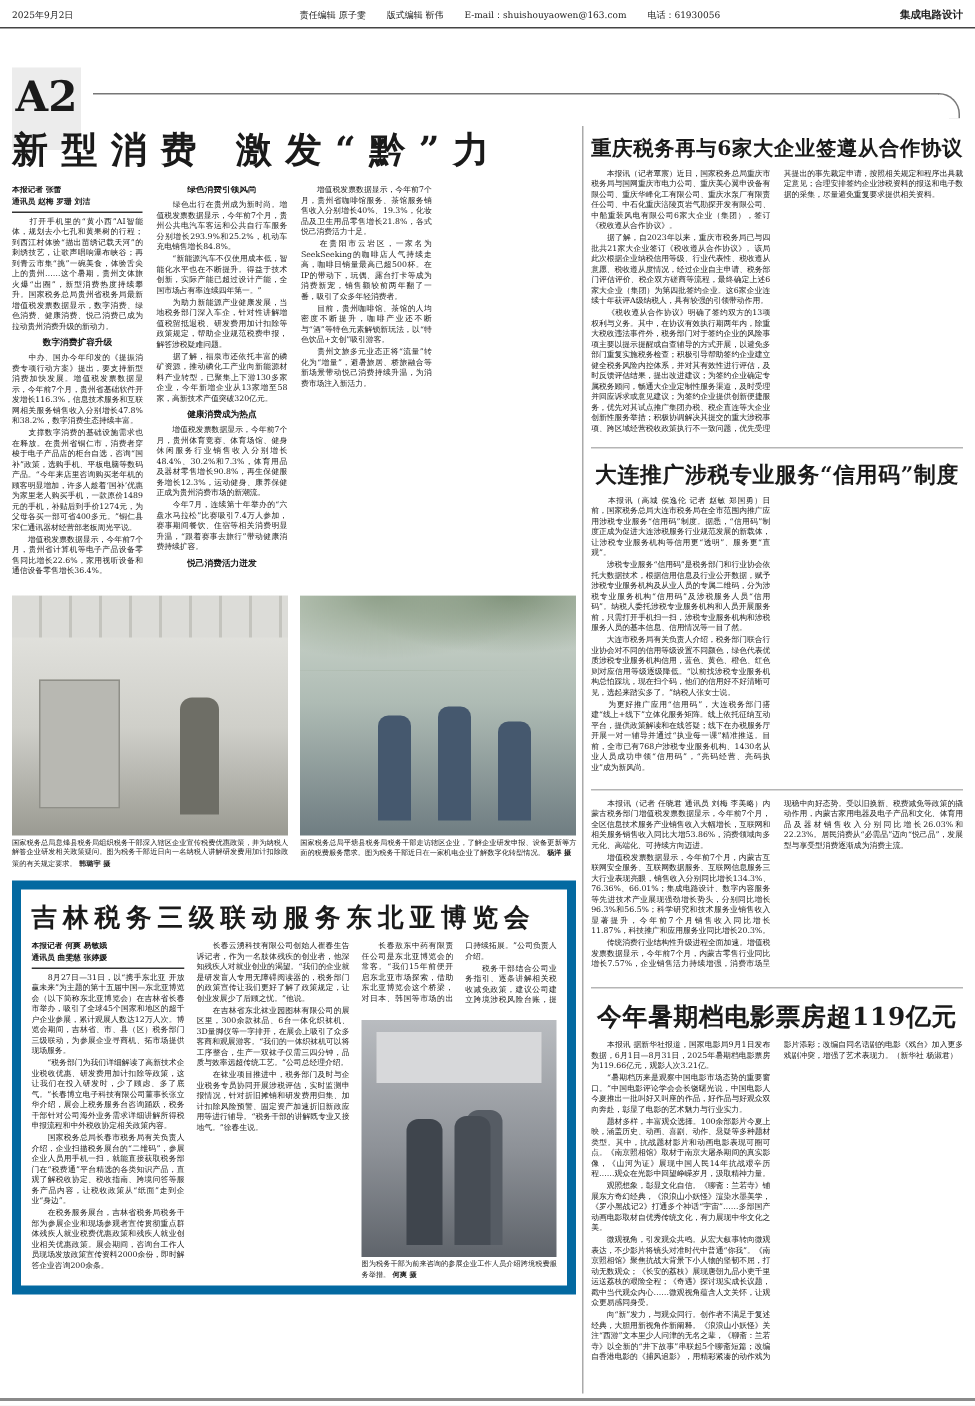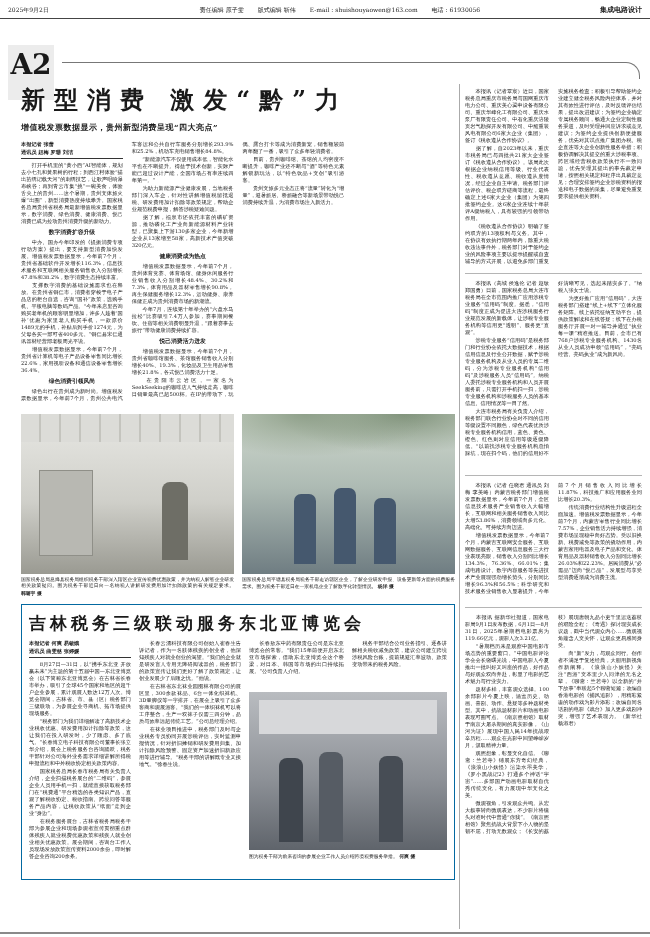--- a/index.html
+++ b/index.html
@@ -12,21 +12,21 @@
   .topbar .mid{flex:1;display:flex;gap:14px;justify-content:center;}
   .topbar .paper{width:90px;text-align:right;font-weight:bold;font-size:7px;}
   .topline{position:absolute;top:18px;left:0;right:0;border-top:1px solid #444;}
   .pageno{position:absolute;top:26px;left:8px;width:46px;height:55px;background:#ececec;
           font-size:28px;font-weight:bold;text-align:center;line-height:40px;font-family:"DejaVu Serif",serif;margin-top:19px;}
   .section-name{position:absolute;top:22px;right:26px;font-size:30px;font-weight:bold;letter-spacing:2px;}
   .section-rule{position:absolute;top:62px;left:62px;right:24px;border-bottom:1px solid #777;}
   .section-curve{position:absolute;top:62px;right:10px;width:14px;height:16px;
                  border-right:1px solid #777;border-top:1px solid #777;border-top-right-radius:14px;}
   
-  .main{position:absolute;top:84px;left:8px;right:8px;bottom:8px;display:flex;margin-left:13px;}
+  .main{position:absolute;top:84px;left:8px;right:8px;bottom:8px;display:flex;}
   .left-zone{width:434px;}
   .v-divider{width:1px;background:#aaa;margin:0 5px 0 4px;}
   .right-zone{flex:1;display:flex;flex-direction:column;}
   
   .lead-title{font-size:24px;font-weight:bold;letter-spacing:9px;white-space:nowrap;}
   .lead-sub{font-size:8px;font-weight:bold;margin-top:6px;letter-spacing:.5px;}
   .lead-cols{margin-top:8px;height:268px;column-count:4;column-gap:9px;column-fill:auto;
              overflow:hidden;font-size:5.2px;line-height:7px;text-align:justify;}
   .byline{font-weight:bold;border-bottom:.5px solid #333;padding-bottom:2px;margin-bottom:3px;}
   .byline div{line-height:7.5px;}
@@ -39,21 +39,21 @@
   .photo-1 .ceiling{position:absolute;top:0;left:0;right:0;height:28px;background:repeating-linear-gradient(90deg,#dcdcd8 0 18px,#c4c4be 18px 20px);}
   .photo-1 .kiosk{position:absolute;left:18px;bottom:18px;width:52px;height:84px;background:#b8b8b2;border:1px solid #8f8f88;}
   .photo-1 .figure{position:absolute;right:46px;bottom:14px;width:26px;height:78px;background:#6e6e66;border-radius:8px 8px 0 0;}
   .photo-2{background:linear-gradient(180deg,#cfd8cd 0%,#aebbb4 45%,#6f7d82 100%);}
   .photo-2 .tree{position:absolute;top:0;left:0;right:0;height:50px;background:radial-gradient(ellipse at 30% 0%,#8fa08a 0%,transparent 60%),radial-gradient(ellipse at 75% 0%,#7d9078 0%,transparent 55%);}
   .photo-2 .p{position:absolute;bottom:10px;width:22px;height:70px;background:#45586e;border-radius:7px 7px 0 0;}
   .caption-row{display:flex;gap:8px;margin-top:3px;}
   .caption{flex:1;font-size:4.8px;line-height:6.4px;text-align:justify;}
   .credit{font-weight:bold;white-space:nowrap;}
   
-  .redbox{margin-top:7px;border:1px solid #0369a1;padding:5px 7px 6px 7px;height:276px;box-sizing:border-box;}
+  .redbox{margin-top:7px;border:6px solid #0369a1;padding:5px 7px 6px 7px;height:276px;box-sizing:border-box;}
   .jl-title{font-size:17px;font-weight:bold;letter-spacing:4px;white-space:nowrap;margin:2px 0 5px 0;}
   .jl-cols{display:flex;gap:8px;font-size:5.2px;line-height:7px;text-align:justify;}
   .jl-col{width:102px;height:232px;overflow:hidden;}
   .jl-right{flex:1;display:flex;flex-direction:column;}
   .jl-top{column-count:2;column-gap:8px;column-fill:auto;height:48px;overflow:hidden;}
   .photo-3{height:158px;margin-top:4px;background:linear-gradient(180deg,#b9bcc0 0%,#8d9197 55%,#5f646b 100%);position:relative;overflow:hidden;}
   .photo-3 .booth{position:absolute;top:8px;left:10px;right:10px;height:34px;background:#d7d8da;}
   .photo-3 .g1{position:absolute;bottom:8px;left:30px;width:24px;height:84px;background:#3f454d;border-radius:8px 8px 0 0;}
   .photo-3 .g2{position:absolute;bottom:8px;left:70px;width:24px;height:90px;background:#565c64;border-radius:8px 8px 0 0;}
   .photo-3 .g3{position:absolute;bottom:8px;right:44px;width:24px;height:86px;background:#474d55;border-radius:8px 8px 0 0;}
@@ -93,21 +93,20 @@
   <div class="pageno">A2</div>
   <div class="section-rule"></div>
   <div class="section-curve"></div>
 
   <div class="main">
 
     <div class="left-zone">
 
       <div>
         <div class="lead-title">新型消费 激发“黔”力</div>
-        <div class="lead-sub">增值税发票数据显示，贵州新型消费呈现“四大亮点”</div>
         <div class="lead-cols">
           <div class="byline">
             <div>本报记者 张蕾</div>
             <div>通讯员 赵梅 罗珊 刘洁</div>
           </div>
           <p class="para">　　打开手机里的“黄小西”AI智能体，规划去小七孔和黄果树的行程；到西江村体验“描出苗绣记载天河”的刺绣技艺，让歌声唱响瀑布峡谷；再到青云市集“挑”一碗美食，体验舌尖上的贵州……这个暑期，贵州文体旅火爆“出圈”，新型消费热度持续攀升。国家税务总局贵州省税务局最新增值税发票数据显示，数字消费、绿色消费、健康消费、悦己消费已成为拉动贵州消费升级的新动力。</p>
           <div class="subhead">数字消费扩容升级</div>
           <p class="para">　　中办、国办今年印发的《提振消费专项行动方案》提出，要支持新型消费加快发展。增值税发票数据显示，今年前7个月，贵州省基础软件开发增长116.3%，信息技术服务和互联网相关服务销售收入分别增长47.8%和38.2%，数字消费生态持续丰富。</p>
           <p class="para">　　支撑数字消费的基础设施需求也在释放。在贵州省铜仁市，消费者穿梭于电子产品店的柜台自选，咨询“国补”政策，选购手机、平板电脑等数码产品。“今年来店里咨询购买老年机的顾客明显增加，许多人趁着‘国补’优惠为家里老人购买手机，一款原价1489元的手机，补贴后到手价1274元，为父母各买一部可省400多元。”铜仁县宋仁通讯器材经营部老板周光平说。</p>
           <p class="para">　　增值税发票数据显示，今年前7个月，贵州省计算机等电子产品设备零售同比增长22.6%，家用视听设备和通信设备零售增长36.4%。</p>
@@ -188,30 +187,32 @@
           </div>
         </div>
       </div>
     </div>
 
     <div class="v-divider"></div>
 
     <div class="right-zone">
 
       <div class="rail-article">
+        <div class="rail-h h-cq">重庆税务再与6家大企业签遵从合作协议</div>
         <div class="rail-body b-cq">
           <p class="para">　　本报讯（记者覃宸）近日，国家税务总局重庆市税务局与国网重庆市电力公司、重庆美心翼申设备有限公司、重庆华峰化工有限公司、重庆水泵厂有限责任公司、中石化重庆涪陵页岩气勘探开发有限公司、中船重装风电有限公司6家大企业（集团），签订《税收遵从合作协议》。</p>
           <p class="para">　　据了解，自2023年以来，重庆市税务局已与四批共21家大企业签订《税收遵从合作协议》。该局此次根据企业纳税信用等级、行业代表性、税收遵从意愿、税收遵从度情况，经过企业自主申请、税务部门评估评价、税企双方磋商等流程，最终确定上述6家大企业（集团）为第四批签约企业。这6家企业连续十年获评A级纳税人，具有较强的引领带动作用。</p>
           <p class="para">　　《税收遵从合作协议》明确了签约双方的13项权利与义务。其中，在协议有效执行期两年内，除重大税收违法事件外，税务部门对于签约企业的风险事项主要以提示提醒或自查辅导的方式开展，以避免多部门重复实施税务检查；积极引导帮助签约企业建立健全税务风险内控体系，并对其有效性进行评估，及时反馈评估结果，提出改进建议；为签约企业确定专属税务顾问，畅通大企业定制性服务渠道，及时受理并回应诉求或意见建议；为签约企业提供创新便捷服务，优先对其试点推广集团办税、税企直连等大企业创新性服务举措；积极协调解决其提交的重大涉税事项、跨区域经营税收政策执行不一致问题，优先受理其提出的事先裁定申请，按照相关规定和程序出具裁定意见；合理安排签约企业涉税资料的报送和电子数据的采集，尽量避免重复要求提供相关资料。</p>
         </div>
       </div>
 
       <div class="rail-rule"></div>
 
       <div class="rail-article">
+        <div class="rail-h h-dl">大连推广涉税专业服务“信用码”制度</div>
         <div class="rail-body b-dl">
           <p class="para">　　本报讯（高城 侯逸伦 记者 赵敏 郑国勇）日前，国家税务总局大连市税务局在全市范围内推广应用涉税专业服务“信用码”制度。据悉，“信用码”制度正成为促进大连涉税服务行业规范发展的新载体，让涉税专业服务机构等信用更“透明”、服务更“直观”。</p>
           <p class="para">　　涉税专业服务“信用码”是税务部门和行业协会依托大数据技术，根据信用信息及行业公开数据，赋予涉税专业服务机构及从业人员的专属二维码，分为涉税专业服务机构“信用码”及涉税服务人员“信用码”。纳税人委托涉税专业服务机构和人员开展服务前，只需打开手机扫一扫，涉税专业服务机构和涉税服务人员的基本信息、信用情况等一目了然。</p>
           <p class="para">　　大连市税务局有关负责人介绍，税务部门联合行业协会对不同的信用等级设置不同颜色，绿色代表优质涉税专业服务机构信用，蓝色、黄色、橙色、红色则对应信用等级逐级降低。“以前找涉税专业服务机构总怕踩坑，现在扫个码，他们的信用好不好清晰可见，选起来踏实多了。”纳税人张女士说。</p>
           <p class="para">　　为更好推广应用“信用码”，大连税务部门搭建“线上+线下”立体化服务矩阵。线上依托征纳互动平台，提供政策解读和在线答疑；线下在办税服务厅开展一对一辅导并通过“执业每一课”精准推送。目前，全市已有768户涉税专业服务机构、1430名从业人员成功申领“信用码”，“亮码经营、亮码执业”成为新风尚。</p>
         </div>
       </div>
 
       <div class="rail-rule"></div>
 
@@ -219,20 +220,21 @@
         <div class="rail-body b-nm">
           <p class="para">　　本报讯（记者 任晓君 通讯员 刘梅 李美略）内蒙古税务部门增值税发票数据显示，今年前7个月，全区信息技术服务产业销售收入大幅增长，互联网和相关服务销售收入同比大增53.86%，消费领域向多元化、高端化、可持续方向迈进。</p>
           <p class="para">　　增值税发票数据显示，今年前7个月，内蒙古互联网安全服务、互联网数据服务、互联网信息服务三大行业表现亮眼，销售收入分别同比增长134.3%、76.36%、66.01%；集成电路设计、数字内容服务等先进技术产业展现强劲增长势头，分别同比增长96.3%和56.5%；科学研究和技术服务业销售收入显著提升，今年前7个月销售收入同比增长11.87%，科技推广和应用服务业同比增长20.3%。</p>
           <p class="para">　　传统消费行业结构性升级进程全面加速。增值税发票数据显示，今年前7个月，内蒙古零售行业同比增长7.57%，企业销售活力持续增强，消费市场呈现稳中向好态势。受以旧换新、税费减免等政策的撬动作用，内蒙古家用电器及电子产品和文化、体育用品及器材销售收入分别同比增长26.03%和22.23%。居民消费从“必需品”迈向“悦己品”，发展型与享受型消费逐渐成为消费主流。</p>
         </div>
       </div>
 
       <div class="rail-rule"></div>
 
       <div class="rail-article">
+        <div class="rail-h h-dy">今年暑期档电影票房超119亿元</div>
         <div class="rail-body b-dy">
           <p class="para">　　本报讯 据新华社报道，国家电影局9月1日发布数据，6月1日—8月31日，2025年暑期档电影票房为119.66亿元，观影人次3.21亿。</p>
           <p class="para">　　“暑期档历来是观察中国电影市场态势的重要窗口。”中国电影评论学会会长饶曙光说，中国电影人今夏推出一批叫好又叫座的作品，好作品与好观众双向奔赴，彰显了电影的艺术魅力与行业实力。</p>
           <p class="para">　　题材多样，丰富观众选择。100余部影片今夏上映，涵盖历史、动画、喜剧、动作、悬疑等多种题材类型。其中，抗战题材影片和动画电影表现可圈可点。《南京照相馆》取材于南京大屠杀期间的真实影像，《山河为证》展现中国人民14年抗战艰辛历程……观众在光影中回望峥嵘岁月，汲取精神力量。</p>
           <p class="para">　　观照想象，彰显文化自信。《聊斋：兰若寺》铺展东方奇幻经典，《浪浪山小妖怪》渲染水墨美学，《罗小黑战记2》打通多个神话“宇宙”……多部国产动画电影取材自优秀传统文化，有力展现中华文化之美。</p>
           <p class="para">　　微观视角，引发观众共鸣。从宏大叙事转向微观表达，不少影片将镜头对准时代中普通“你我”。《南京照相馆》聚焦抗战大背景下小人物的坚韧不屈，打动无数观众；《长安的荔枝》展现唐朝九品小吏千里运送荔枝的艰险全程；《奇遇》探讨现实成长议题，戳中当代观众内心……微观视角蕴含人文关怀，让观众更易感同身受。</p>
           <p class="para">　　向“新”发力，与观众同行。创作者不满足于复述经典，大胆用新视角作新阐释。《浪浪山小妖怪》关注“西游”文本里少人问津的无名之辈，《聊斋：兰若寺》以全新的“井下故事”串联起5个聊斋短篇；改编自香港电影的《捕风追影》，用精彩紧凑的动作戏为影片添彩；改编自同名话剧的电影《戏台》加入更多戏剧冲突，增强了艺术表现力。（新华社 杨淑君）</p>
         </div>
       </div>
     </div>

